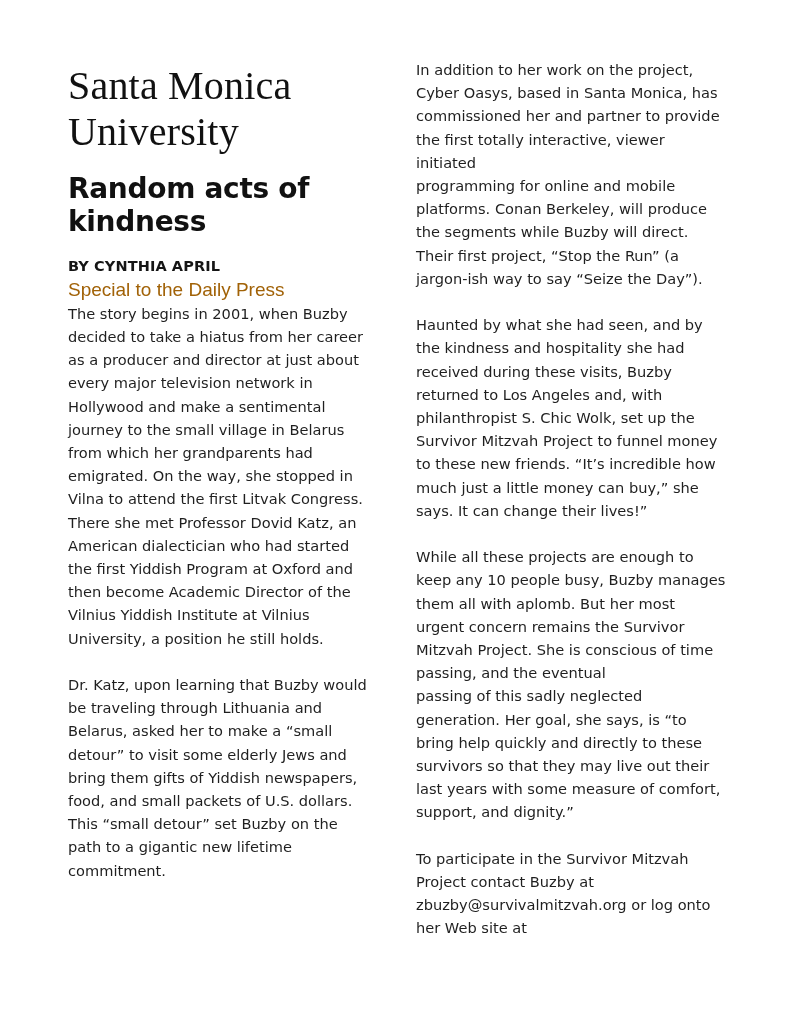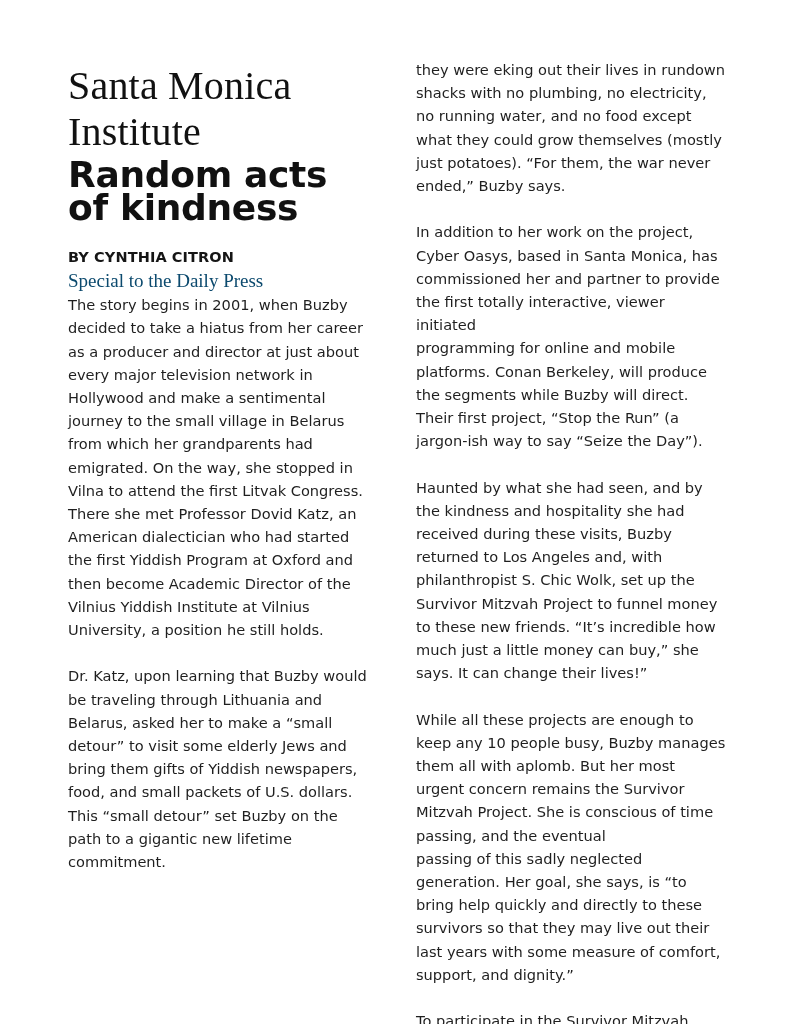--- a/index.html
+++ b/index.html
@@ -68,44 +68,44 @@
     line-height: 27px;
     letter-spacing: 0.1px;
     color: #111111;
     margin-top: 3px;
     white-space: nowrap;
   }
 
   .headline {
     font-family: "DejaVu Sans", sans-serif;
     font-weight: 700;
-    font-size: 36px;
+    font-size: 28px;
     line-height: 33px;
     letter-spacing: -0.3px;
     color: #111111;
-    margin-top: 4px;
+    margin-top: 18px;
     max-width: 290px;
   }
 
   .byline {
     font-family: "DejaVu Sans", sans-serif;
     font-weight: 700;
     font-size: 14.5px;
     line-height: 19px;
     letter-spacing: 0.1px;
     color: #151515;
     margin-top: 8px;
   }
 
   .subline {
-    font-family: Liberation Serif, serif;
+    font-family: Liberation Sans, sans-serif;
     font-weight: 400;
     font-size: 19px;
     line-height: 24px;
-    color: #0c4a6e;
+    color: #a16207;
     margin-top: 2px;
   }
 
   
   .body-text {
     font-family: "DejaVu Sans", sans-serif;
     font-weight: 400;
     font-size: 14.6px;
     line-height: 23.2px;
     color: #1f1f1f;
@@ -120,38 +120,37 @@
 </head>
 <body>
 
 <div class="page">
   <div class="columns">
 
     <div class="col col-left">
 
       <div class="masthead">
         <div class="masthead-line masthead-line-1">Santa Monica</div>
-        <div class="masthead-line masthead-line-2">Institute</div>
+        <div class="masthead-line masthead-line-2">University</div>
       </div>
 
 
       <h1 class="headline">Random acts of kindness</h1>
 
-      <div class="byline">BY CYNTHIA CITRON</div>
+      <div class="byline">BY CYNTHIA APRIL</div>
 
       <div class="subline">Special to the Daily Press</div>
 
       <p class="body-text">The story begins in 2001, when Buzby decided to take a hiatus from her career as a producer and director at just about every major television network in Hollywood and make a sentimental journey to the small village in Belarus from which her grandparents had emigrated. On the way, she stopped in Vilna to attend the first Litvak Congress. There she met Professor Dovid Katz, an American dialectician who had started the first Yiddish Program at Oxford and then become Academic Director of the Vilnius Yiddish Institute at Vilnius University, a position he still holds.</p>
       <p class="body-text">Dr. Katz, upon learning that Buzby would be traveling through Lithuania and Belarus, asked her to make a “small detour” to visit some elderly Jews and bring them gifts of Yiddish newspapers, food, and small packets of U.S. dollars. This “small detour” set Buzby on the path to a gigantic new lifetime commitment.</p>
 
     </div>
 
     <div class="col col-right">
 
-      <p class="body-text body-start">they were eking out their lives in rundown shacks with no plumbing, no electricity, no running water, and no food except what they could grow themselves (mostly just potatoes). “For them, the war never ended,” Buzby says.</p>
       <p class="body-text">In addition to her work on the project, Cyber Oasys, based in Santa Monica, has commissioned her and partner to provide the first totally interactive, viewer initiated
 programming for online and mobile platforms. Conan Berkeley, will produce the segments while Buzby  will direct. Their first project, “Stop the Run” (a jargon-ish way to say “Seize the Day”).</p>
       <p class="body-text">Haunted by what she had seen, and by the kindness and hospitality she had received during these visits, Buzby returned to Los Angeles and, with philanthropist S. Chic Wolk, set up the Survivor Mitzvah Project to funnel money to these new friends. “It’s incredible how much just a little money can buy,” she says. It can change their lives!”</p>
       <p class="body-text">While all these projects are enough to keep any 10 people busy, Buzby manages them all with aplomb. But her most urgent concern remains the Survivor Mitzvah Project. She is conscious of time passing, and the eventual
 passing of this sadly neglected generation. Her goal, she says, is “to bring help quickly and directly to these survivors so that they may live out their last years with some measure of comfort, support, and dignity.”</p>
 
       <p class="body-text"><span>To participate in the Survivor Mitzvah Project contact Buzby at zbuzby@survivalmitzvah.org or log onto her Web site at </span></p>
     </div>
 
   </div>

